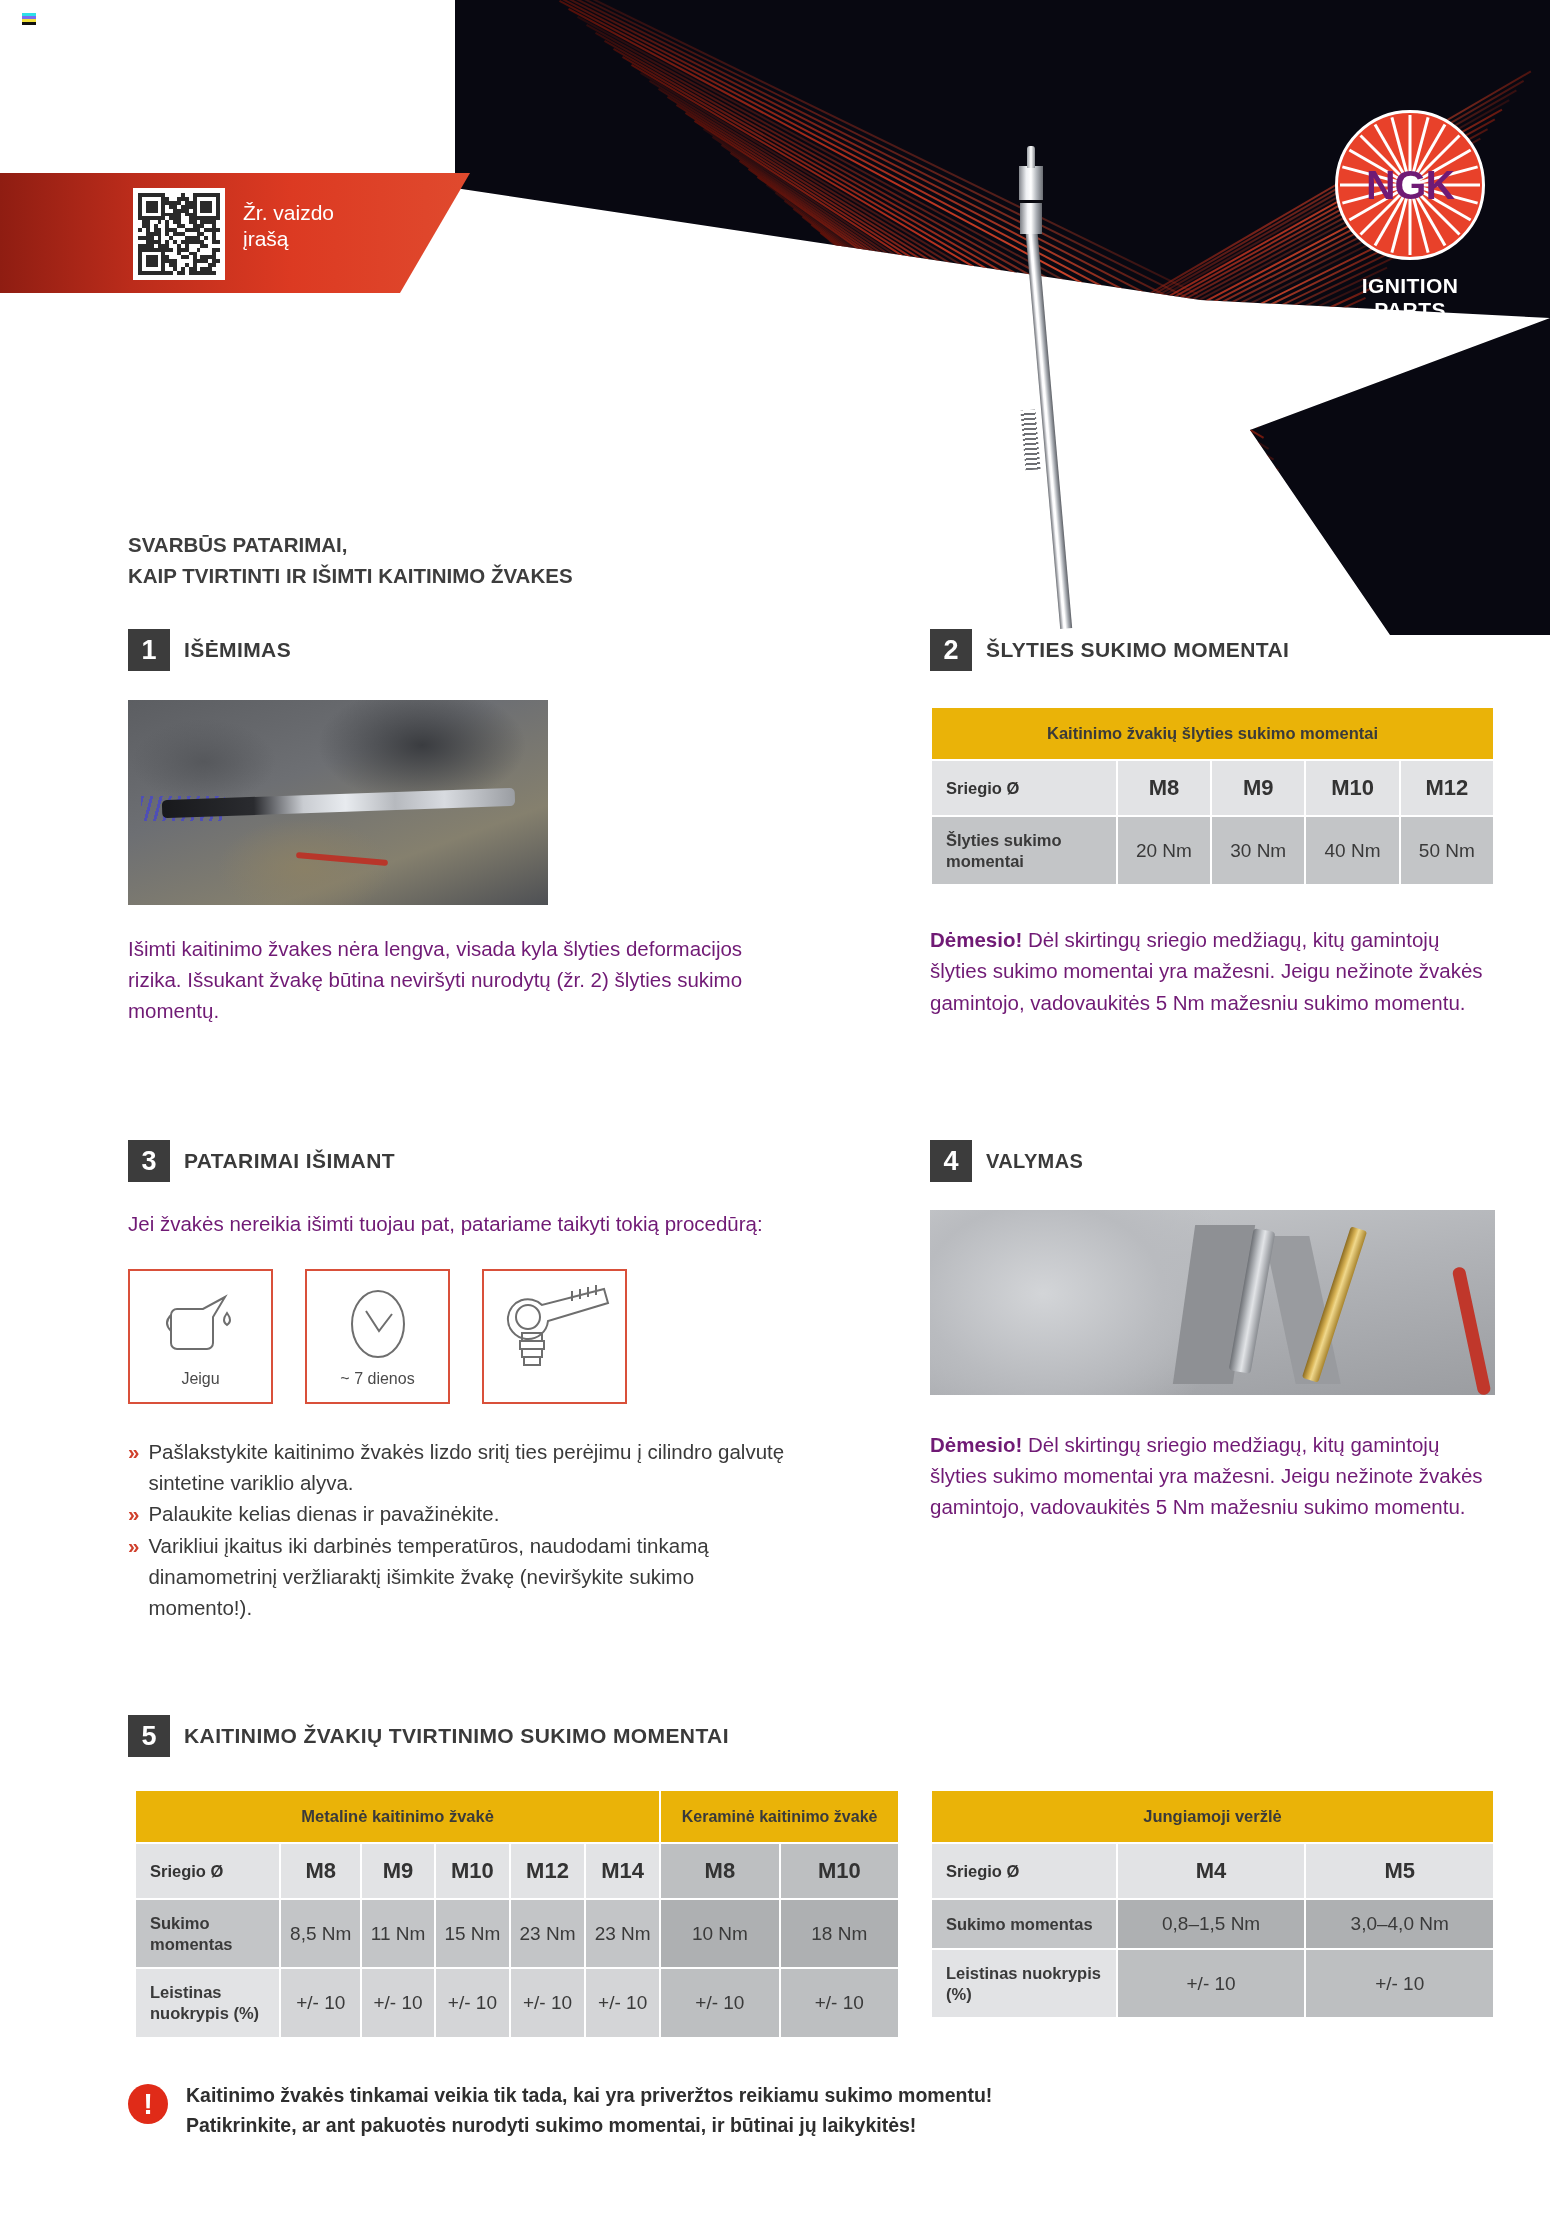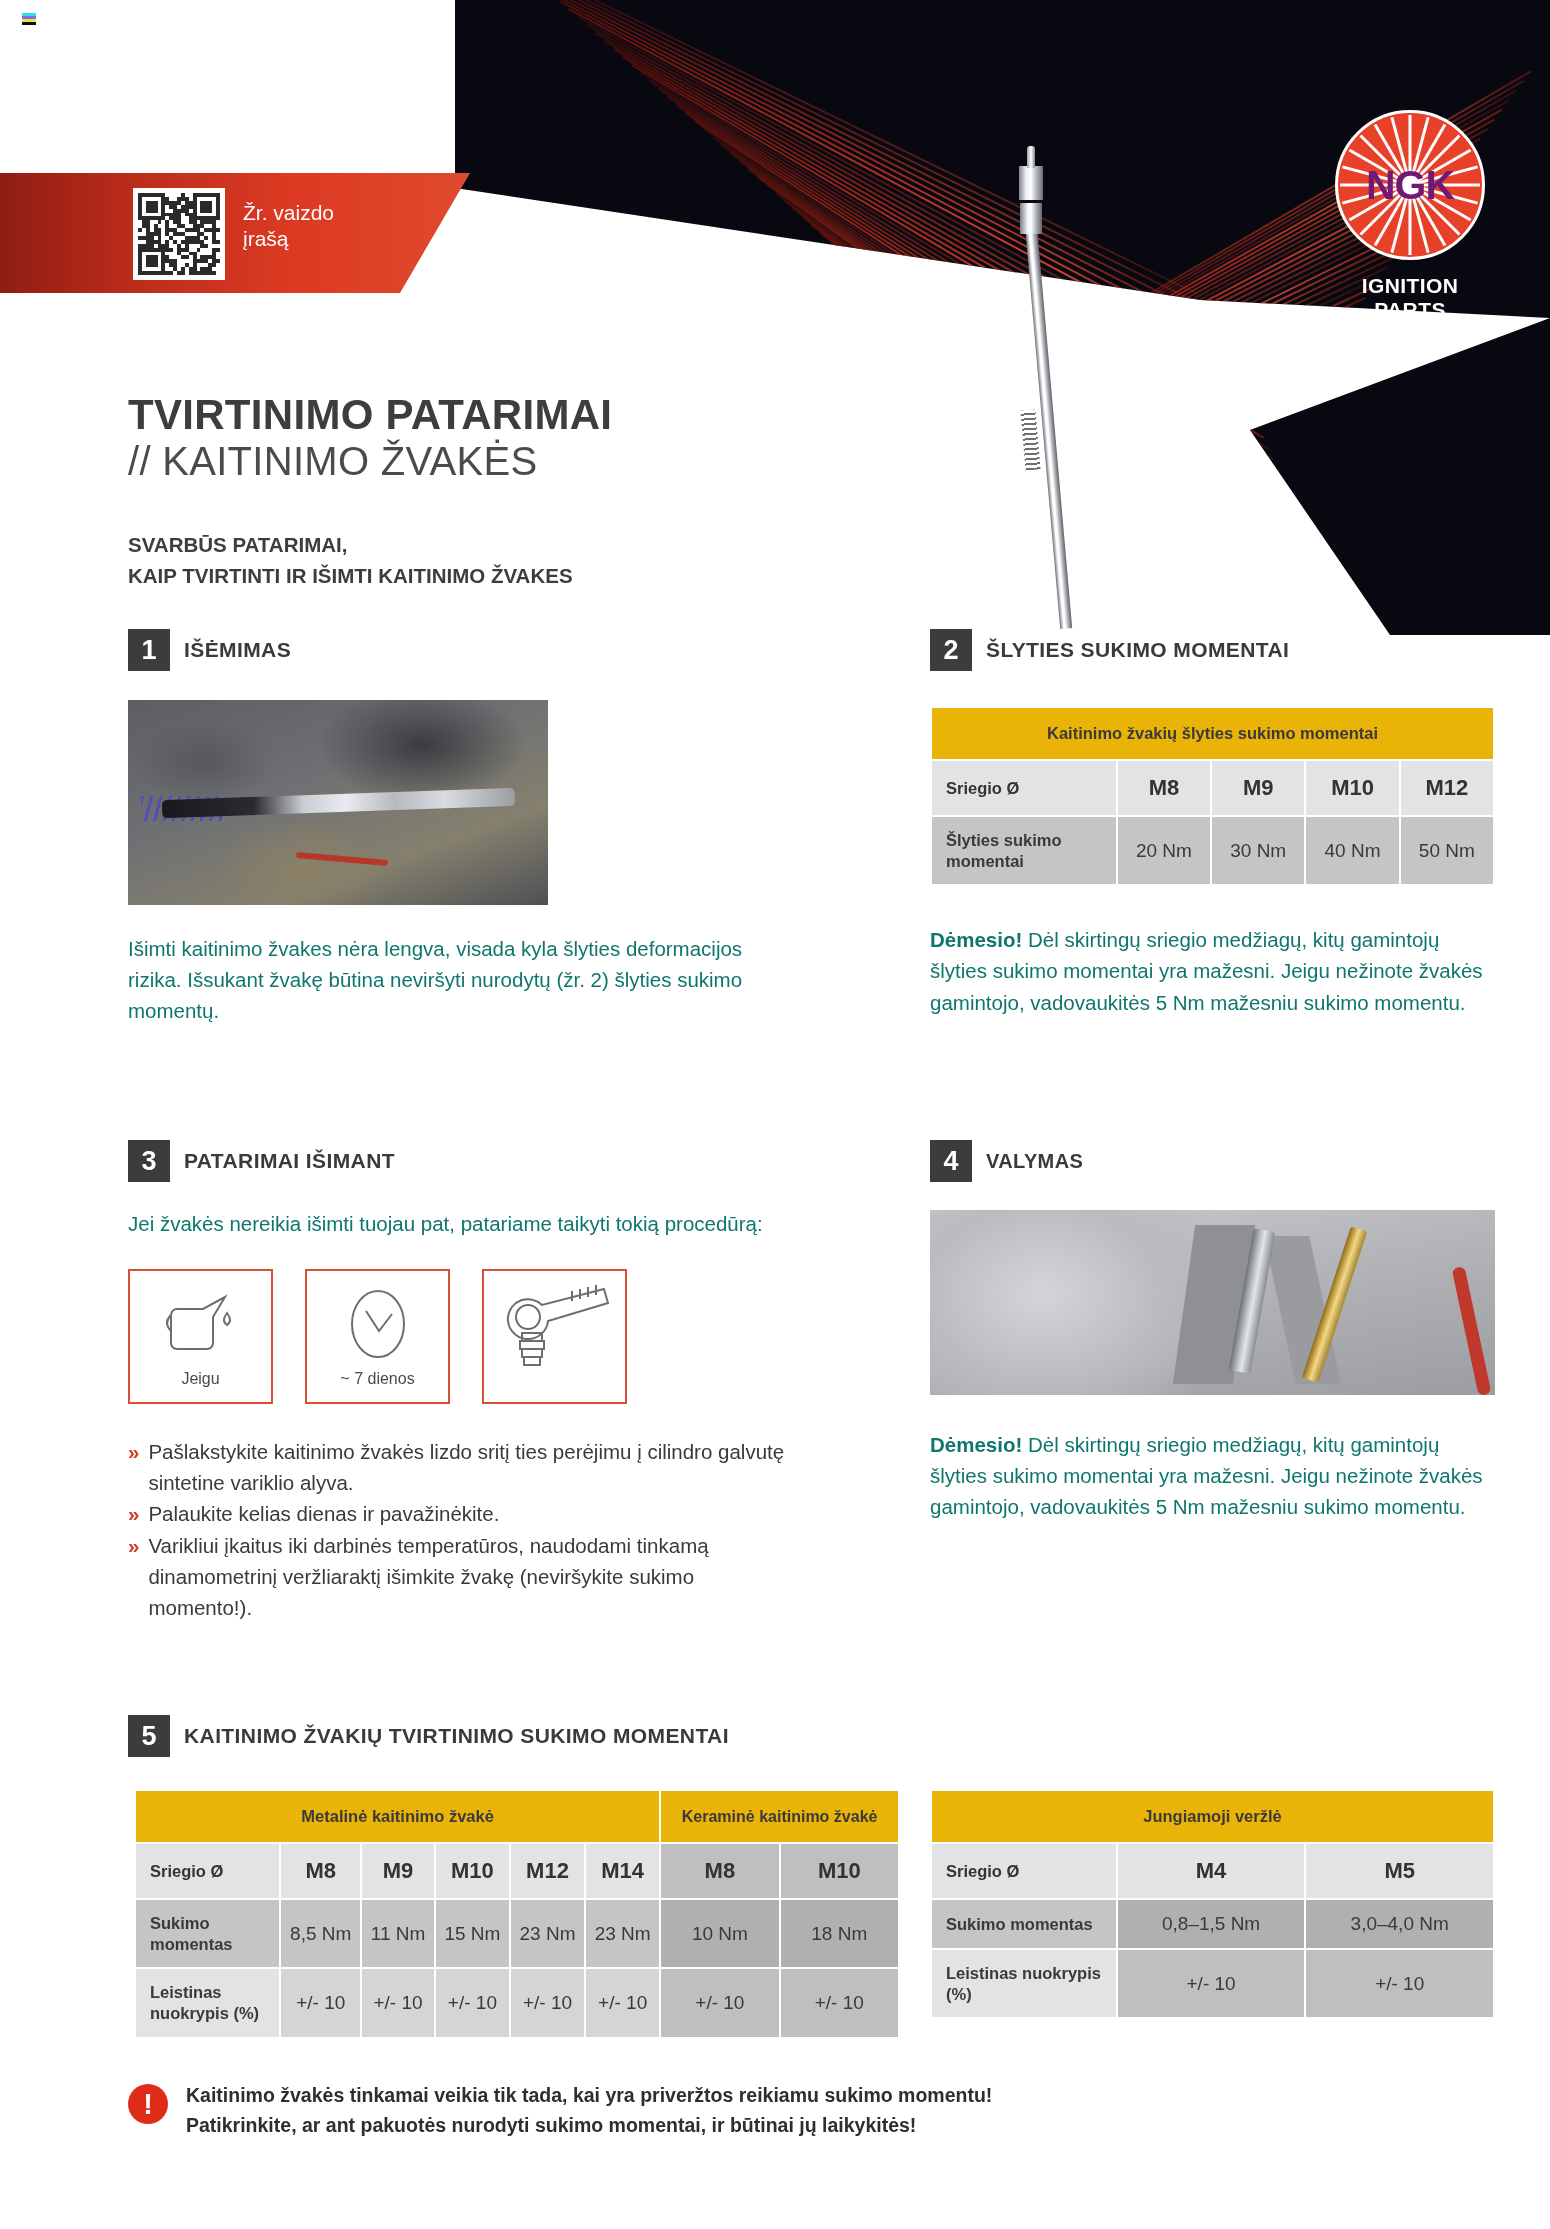--- a/index.html
+++ b/index.html
@@ -107,21 +107,21 @@
 
   .sec-head { display: flex; align-items: center; gap: 14px; }
   .sec-num {
     width: 42px; height: 42px; background: #3c3c3c; color: #fff;
     font-size: 27px; font-weight: 700; display: flex; align-items: center; justify-content: center;
     flex: 0 0 auto;
   }
   .sec-title { font-size: 21px; font-weight: 700; color: #3a3a3a; letter-spacing: .4px; }
   .sec-title.small { font-size: 20px; }
 
-  .para { font-size: 20.5px; line-height: 1.52; color: #0f766e; }
+  .para { font-size: 20.5px; line-height: 1.52; color: #701a75; }
   .para b { font-weight: 700; }
 
   
   .photo { position: relative; overflow: hidden; background: #6e6f71; }
   .photo-engine {
     background:
       radial-gradient(ellipse 120px 70px at 18% 30%, #56585c 0%, transparent 60%),
       radial-gradient(ellipse 160px 90px at 70% 22%, #3a3c40 0%, transparent 65%),
       radial-gradient(ellipse 140px 80px at 42% 82%, #8a8066 0%, transparent 62%),
       linear-gradient(160deg,#5c5e62 0%,#6d6f73 38%,#85806e 72%,#4e5054 100%);
@@ -940,24 +940,20 @@
         <b></b>
         <b></b>
         <b style="background: transparent;"></b>
       </div>
   </div>
   <div class="qr-label">
     <div>Žr. vaizdo</div>
     <div>įrašą</div>
   </div>
 
-  <div class="title-block">
-    <div class="h1">TVIRTINIMO PATARIMAI</div>
-    <div class="h2">// KAITINIMO ŽVAKĖS</div>
-  </div>
   <div class="sub-title">
     <div>SVARBŪS PATARIMAI,</div>
     <div>KAIP TVIRTINTI IR IŠIMTI KAITINIMO ŽVAKES</div>
   </div>
 
   <div class="col-l" style="top:629px;">
     <div class="sec-head">
       <div class="sec-num">1</div>
       <div class="sec-title">IŠĖMIMAS</div>
     </div>

